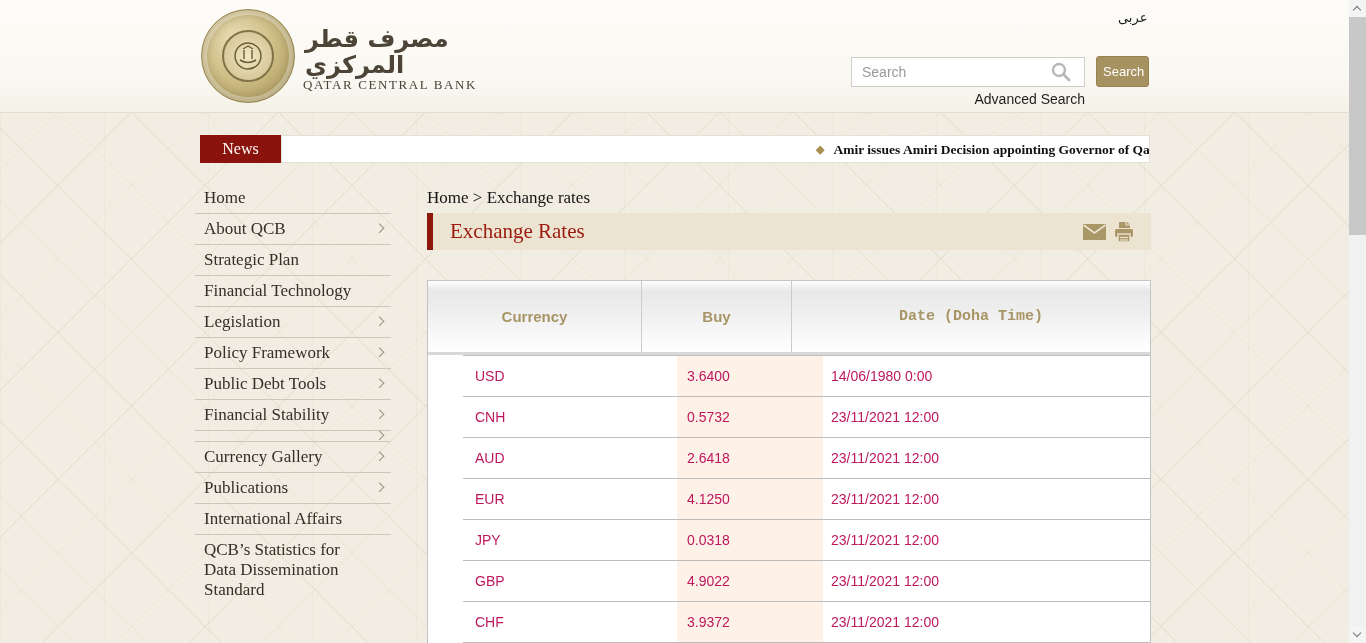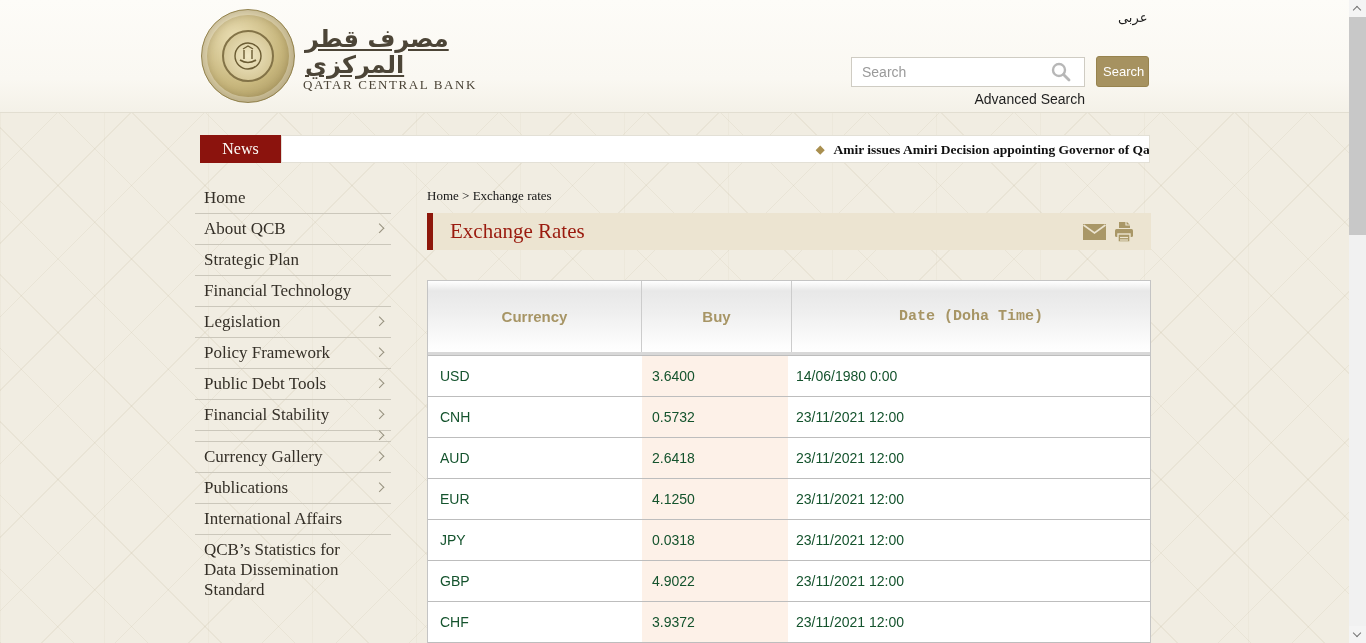--- a/index.html
+++ b/index.html
@@ -29,21 +29,21 @@
   }
   .coin-inner {
     position:absolute; left:50%; top:50%; transform:translate(-50%,-50%);
     width:52px; height:52px; border-radius:50%;
     border:2px solid #837347; background:radial-gradient(#f0e7c4,#cdbd88);
     display:flex; align-items:center; justify-content:center;
   }
   .calligraphy {
     position:absolute; left:305px; top:26px; width:190px;
     font-family:"DejaVu Sans", sans-serif; font-weight:bold;
-    font-size:24px; line-height:26px; color:#4c4537; direction:rtl; text-align:left;text-decoration:underline;
+    font-size:24px; line-height:26px; color:#4c4537; direction:rtl; text-align:left;
   }
   .bank-name {
     position:absolute; left:303px; top:77px;
     font-size:13px; letter-spacing:1.6px; color:#4a4336; white-space:nowrap;
   }
   .lang-link {
     position:absolute; left:1118px; top:10px;
     font-family:"DejaVu Sans", sans-serif; font-size:13px; color:#1a1a1a; cursor:pointer;
   }
   .search-input {
@@ -86,21 +86,21 @@
     font-size:17px; line-height:20px; color:#342f27;
     border-bottom:1px solid #cbc7bb; cursor:pointer;
   }
   .chev {
     position:absolute; right:8px; top:50%; width:7px; height:7px;
     border-top:1.6px solid #97927f; border-right:1.6px solid #97927f;
     transform:translateY(-60%) rotate(45deg);
   }
 
   
-  .breadcrumb { position:absolute; left:427px; top:188px; font-size:13px; color:#141414; }
+  .breadcrumb { position:absolute; left:427px; top:188px; font-size:17px; color:#141414; }
   .breadcrumb span { cursor:pointer; }
   .breadcrumb .crumb-sep, .breadcrumb .crumb-current { cursor:default; }
 
   .title-bar {
     position:absolute; left:427px; top:213px; width:724px; height:37px;
     background:#ece4d1; border-left:6px solid #8e170b;
   }
   .title-text {
     margin-left:17px; line-height:36px; font-size:21px; color:#9a1a0e;
   }
@@ -119,21 +119,21 @@
   }
   .t-h-cell {
     display:flex; align-items:center; justify-content:center;
     font:bold 15px "Liberation Sans", sans-serif; color:#a79565;
   }
   .t-h-cell.col-1 { width:214px; border-right:1px solid #cccccc; }
   .t-h-cell.col-2 { width:150px; border-right:1px solid #cccccc; }
   .t-h-cell.col-3 { flex:1;font-family:Liberation Mono, monospace; }
   .t-row {
     display:flex; height:41px; border-top:1px solid #bdbdbd;
-    font:14px "Liberation Sans", sans-serif; color:#14532d;
+    font:14px "Liberation Sans", sans-serif; color:#be185d;margin-left:35px;
   }
   .t-row:first-of-type { border-top:none; }
   .c-cur  { width:214px; display:flex; align-items:center; padding-left:12px; }
   .c-buy  { width:146px; display:flex; align-items:center; padding-left:10px; background:#fdf1e8; }
   .c-date { flex:1; display:flex; align-items:center; padding-left:8px; }
 
   
   .scrollbar { position:absolute; left:1349px; top:0; width:17px; height:643px; background:#f1f1f1; }
   .sb-btn { position:absolute; left:0; width:17px; height:17px; background:#f4f4f4; cursor:pointer; }
   .sb-btn.up { top:0; } .sb-btn.down { bottom:0; }

